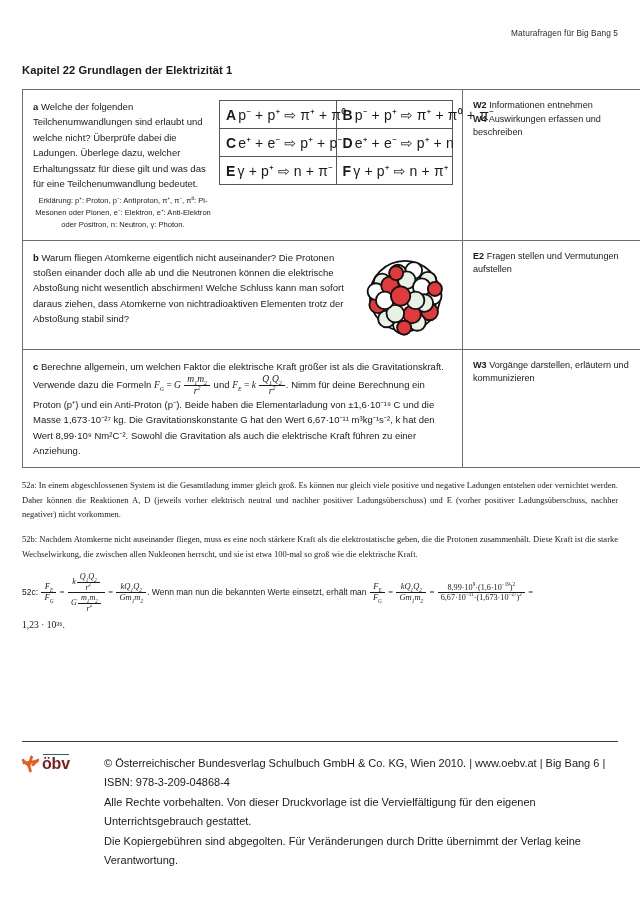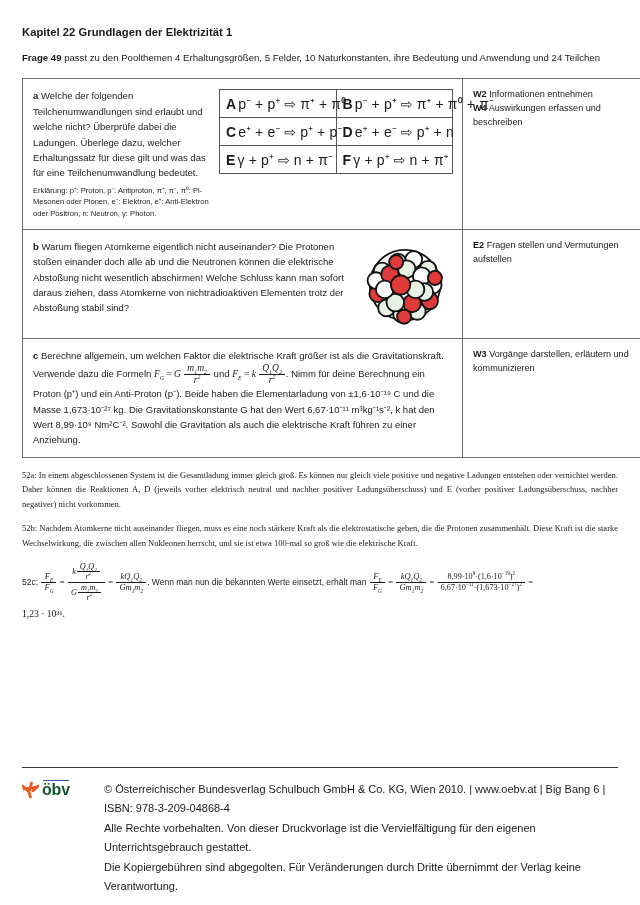--- a/index.html
+++ b/index.html
@@ -70,21 +70,21 @@
     font-size: 9.1px;
     line-height: 1.5;
   }
   .comp-text .code { font-weight: bold; }
 
   
   .cell-a-flow { position: relative; }
   .explain {
     font-size: 7.6px;
     line-height: 1.55;
-    text-align: left;
+    text-align: center;
     width: 180px;
     margin-top: 4px;
   }
   table.eqtable {
     border-collapse: collapse;
     width: 234px;
     float: right;
     margin: 1px 0 2px 10px;
     table-layout: fixed;
   }
@@ -156,21 +156,21 @@
     border-top: 1px solid #3c3c3c;
     margin-bottom: 12px;
   }
   .footer-row { display: flex; align-items: flex-start; gap: 14px; }
   .logo-box { flex: 0 0 auto; width: 68px; padding-top: 1px; }
   .logo-row { display: flex; align-items: center; gap: 3px; }
   .logo-text {
     font-family: "Liberation Sans", sans-serif;
     font-size: 16px;
     font-weight: bold;
-    color: #14532d;
+    color: #7f1d1d;
     letter-spacing: -.2px;
     line-height: 1;
   }
   .logo-text .ovr { position: relative; }
   .logo-text .ovr::before {
     content: "";
     position: absolute;
     left: 1px; right: 1px; top: -1px;
     border-top: 1.4px solid #2d5a9e;
   }
@@ -179,26 +179,24 @@
     font-size: 11px;
     line-height: 1.78;
     color: #1a1a1a;
   }
 </style>
 </head>
 <body>
 
 <div class="page">
 
+  <div class="running-head">Maturafragen für Big Bang 5</div>
 
   <div class="chapter-title">Kapitel 22 Grundlagen der Elektrizität 1</div>
 
-  <div class="frage-line">
-    <b>Frage 49</b><span> passt zu den Poolthemen 4 Erhaltungsgrößen, 5 Felder, 10 Naturkonstanten, ihre Bedeutung und Anwendung und 24 Teilchen</span>
-  </div>
 
   <table class="maintable">
       <tbody>
 
     <tr>
       <td class="left-col">
         <div class="cell-a-flow">
           <table class="eqtable">
                 <tbody>
             <tr>

